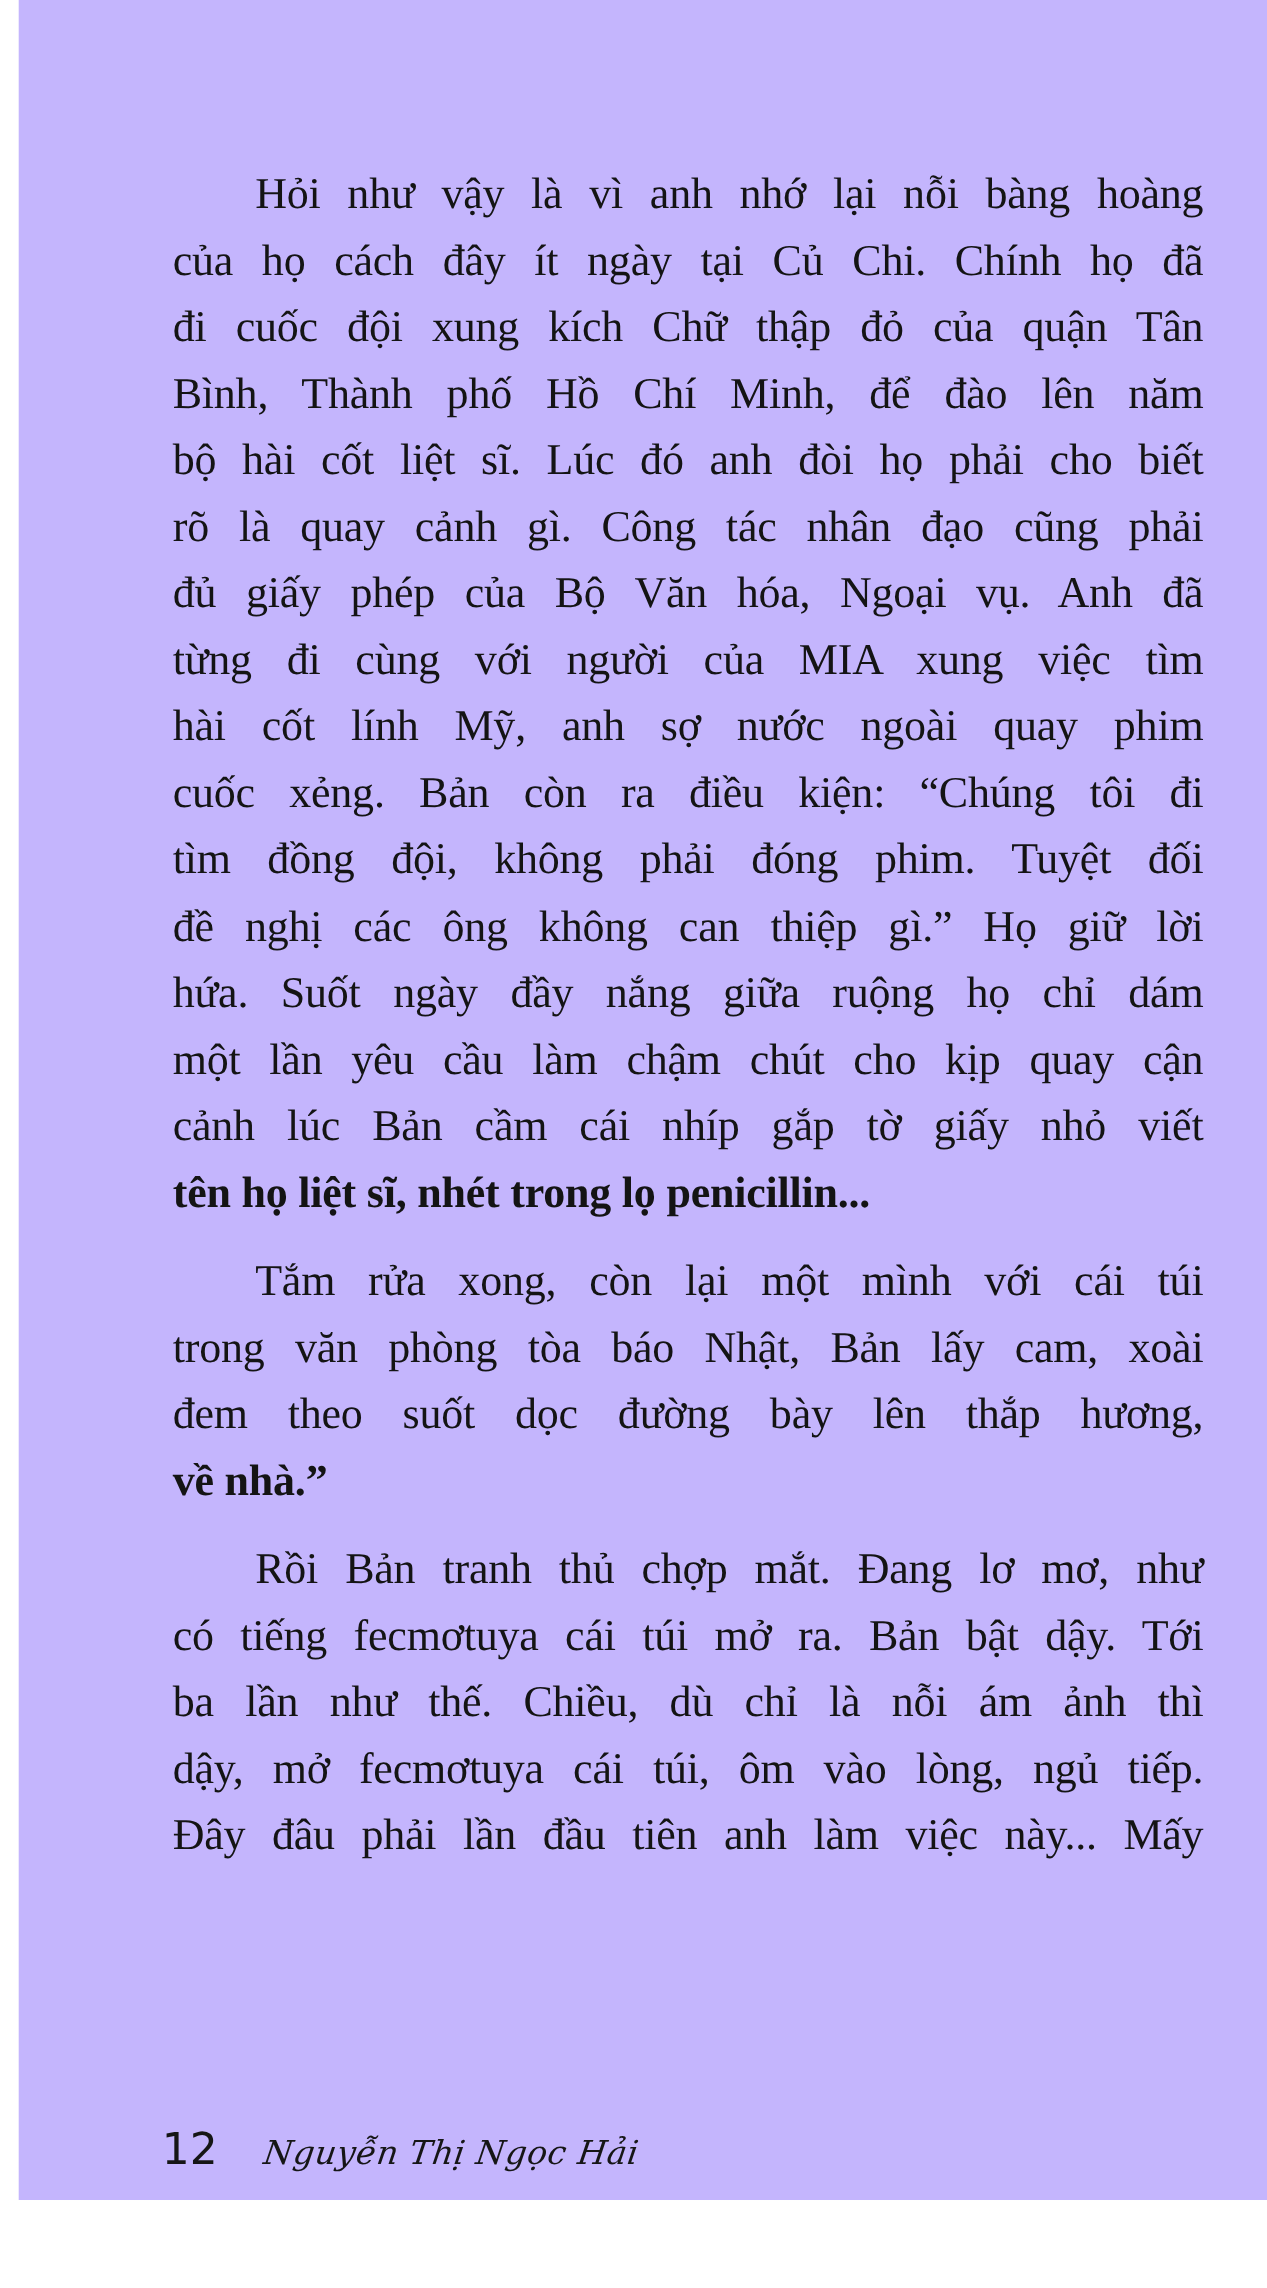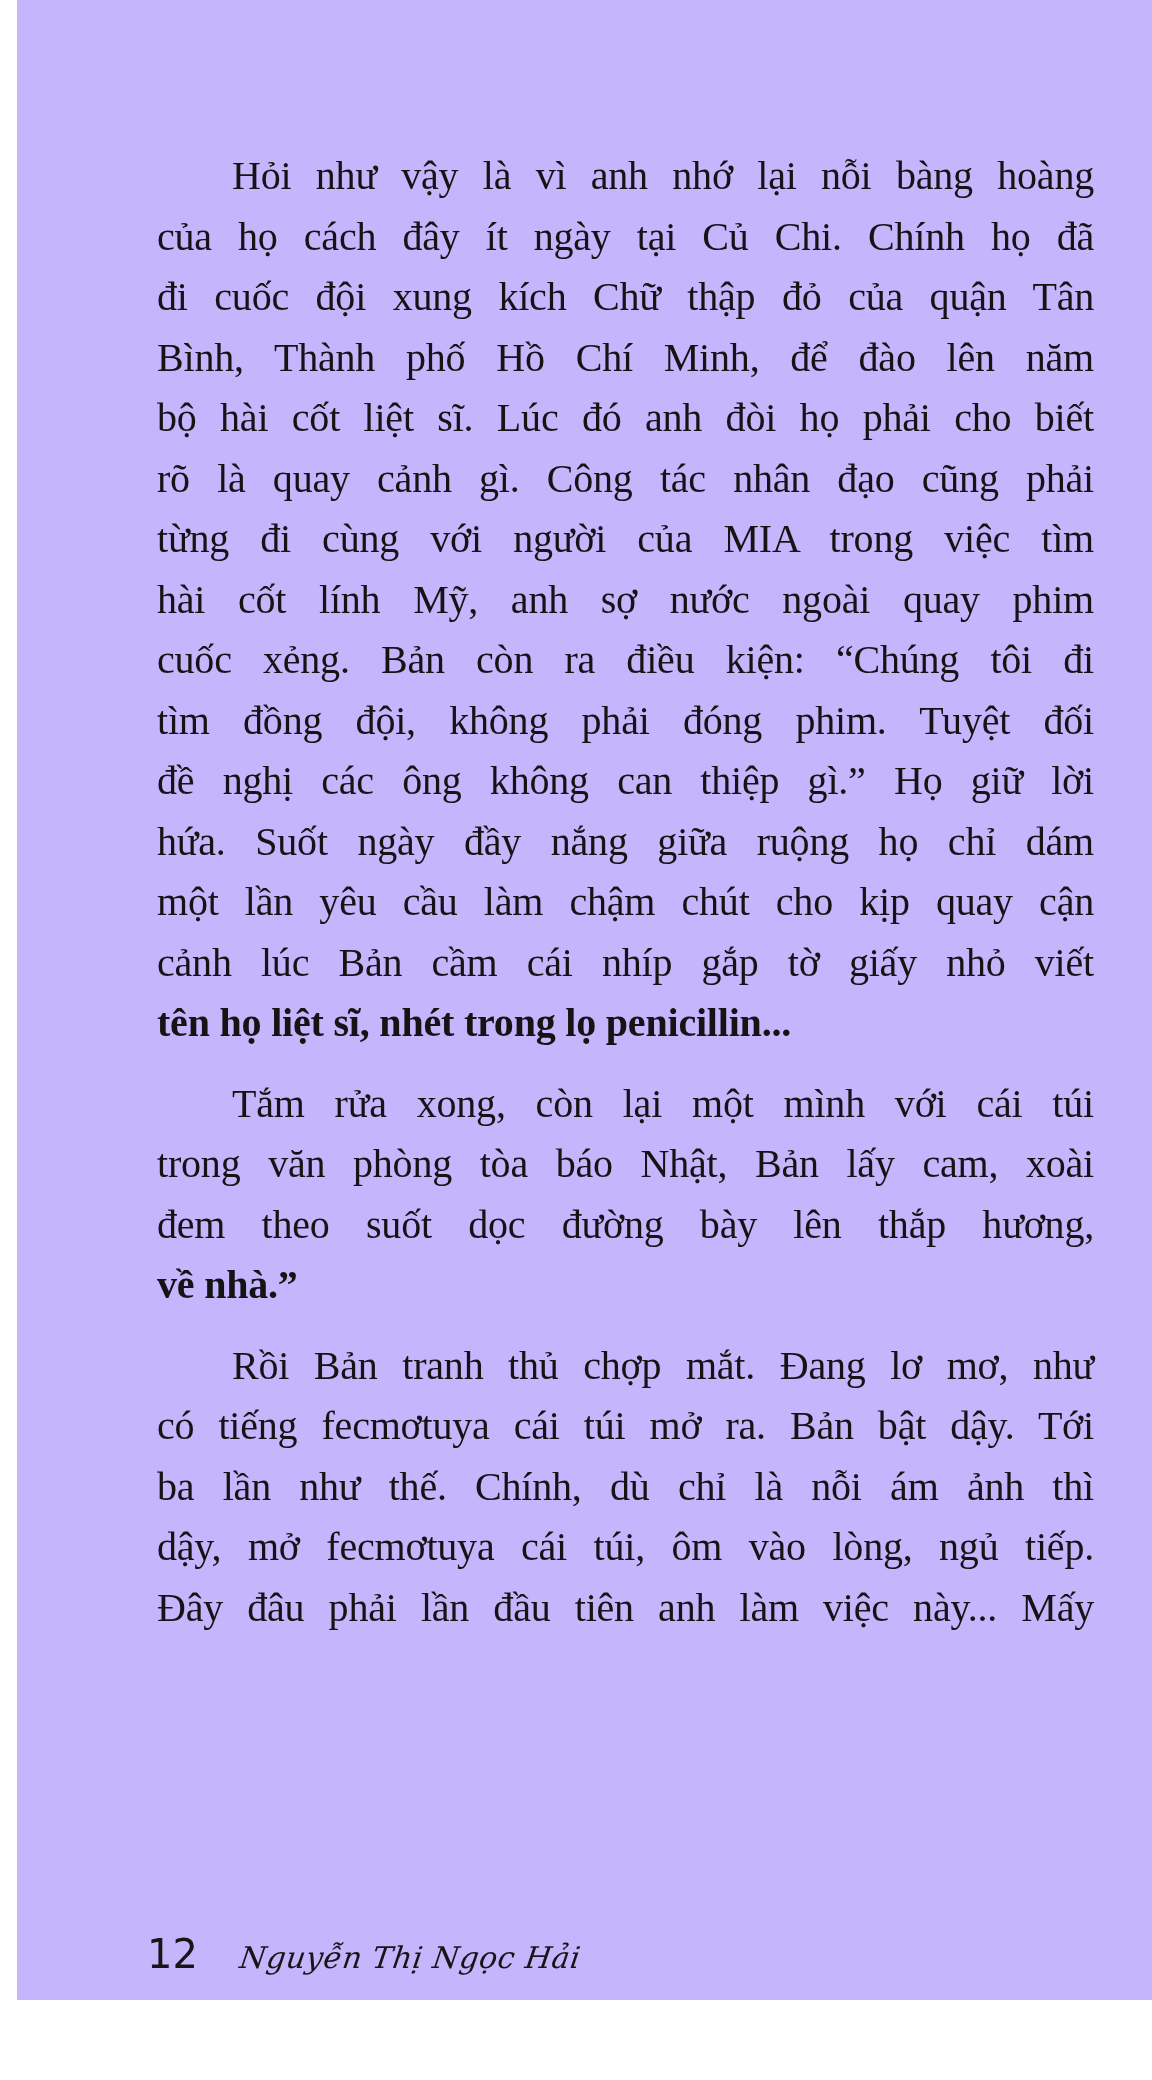--- a/index.html
+++ b/index.html
@@ -80,40 +80,41 @@
 
 <div class="page">
   <div class="body-text" id="body-text">
       <div class="paragraph">
         <div class="line first">Hỏi như vậy là vì anh nhớ lại nỗi bàng hoàng</div>
         <div class="line">của họ cách đây ít ngày tại Củ Chi. Chính họ đã</div>
         <div class="line">đi cuốc đội xung kích Chữ thập đỏ của quận Tân</div>
         <div class="line">Bình, Thành phố Hồ Chí Minh, để đào lên năm</div>
         <div class="line">bộ hài cốt liệt sĩ. Lúc đó anh đòi họ phải cho biết</div>
         <div class="line">rõ là quay cảnh gì. Công tác nhân đạo cũng phải</div>
-        <div class="line">từng đi cùng với người của MIA trong việc tìm</div>
+        <div class="line">đủ giấy phép của Bộ Văn hóa, Ngoại vụ. Anh đã</div>
+        <div class="line">từng đi cùng với người của MIA xung việc tìm</div>
         <div class="line">hài cốt lính Mỹ, anh sợ nước ngoài quay phim</div>
         <div class="line">cuốc xẻng. Bản còn ra điều kiện: “Chúng tôi đi</div>
         <div class="line">tìm đồng đội, không phải đóng phim. Tuyệt đối</div>
         <div class="line">đề nghị các ông không can thiệp gì.” Họ giữ lời</div>
         <div class="line">hứa. Suốt ngày đầy nắng giữa ruộng họ chỉ dám</div>
         <div class="line">một lần yêu cầu làm chậm chút cho kịp quay cận</div>
         <div class="line">cảnh lúc Bản cầm cái nhíp gắp tờ giấy nhỏ viết</div>
         <div class="line last">tên họ liệt sĩ, nhét trong lọ penicillin...</div>
       </div>
       <div class="paragraph">
         <div class="line first">Tắm rửa xong, còn lại một mình với cái túi</div>
         <div class="line">trong văn phòng tòa báo Nhật, Bản lấy cam, xoài</div>
         <div class="line">đem theo suốt dọc đường bày lên thắp hương,</div>
         <div class="line last">về nhà.”</div>
       </div>
       <div class="paragraph">
         <div class="line first">Rồi Bản tranh thủ chợp mắt. Đang lơ mơ, như</div>
         <div class="line">có tiếng fecmơtuya cái túi mở ra. Bản bật dậy. Tới</div>
-        <div class="line">ba lần như thế. Chính, dù chỉ là nỗi ám ảnh thì</div>
+        <div class="line">ba lần như thế. Chiều, dù chỉ là nỗi ám ảnh thì</div>
         <div class="line">dậy, mở fecmơtuya cái túi, ôm vào lòng, ngủ tiếp.</div>
         <div class="line">Đây đâu phải lần đầu tiên anh làm việc này... Mấy</div>
       </div>
     </div>
 
   <div class="footer">
     <span class="page-number">12</span>
     <span class="author-signature">Nguyễn Thị Ngọc Hải</span>
   </div>
 </div>

